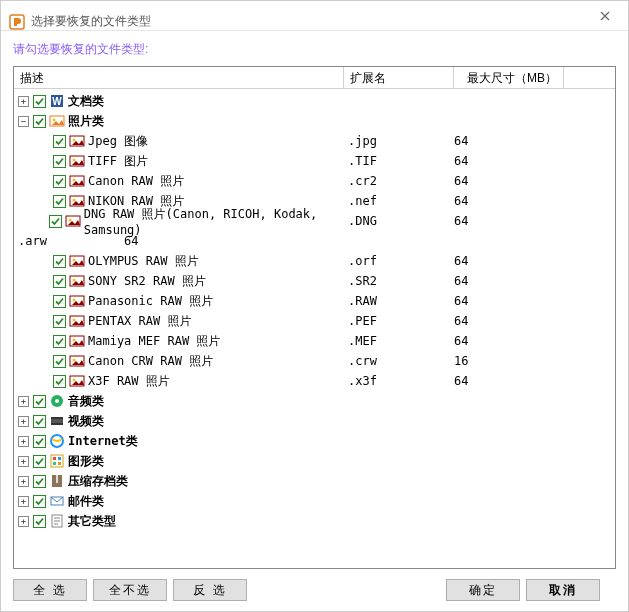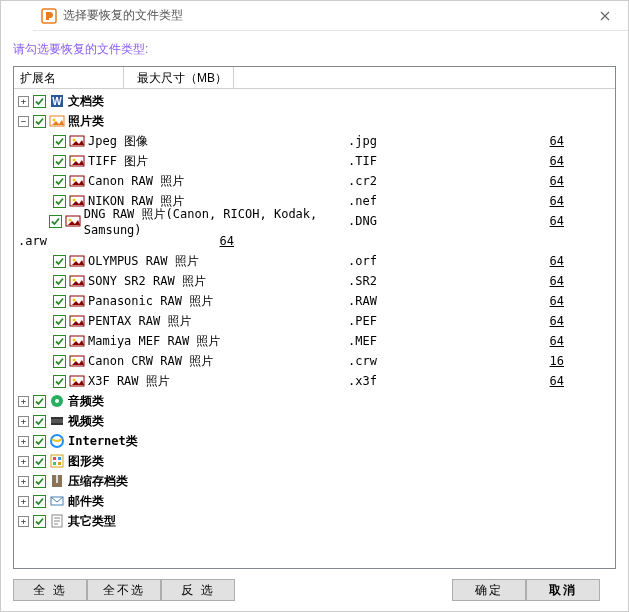--- a/index.html
+++ b/index.html
@@ -1,17 +1,17 @@
 <!DOCTYPE html>
 <html><head>
 <meta charset="utf-8">
 <style>
 * { box-sizing: border-box; margin: 0; padding: 0; }
 body { font-family: "Microsoft YaHei", SimSun, sans-serif; font-size: 12px; background: #fff; width: 629px; height: 612px; overflow: hidden; display: flex; flex-direction: column; border: 1px solid #ccc; }
-.titlebar { height: 30px; display: flex; align-items: center; padding: 12px 8px; border-bottom: 1px solid #e5e5e5; margin-left: 32px; }
+.titlebar { height: 30px; display: flex; align-items: flex-end; padding: 0 8px; border-bottom: 1px solid #e5e5e5; }
 .app-icon { width: 16px; height: 16px; margin-right: 6px; display: inline-flex; }
 .titlebar-title { color: #555; font-size: 12px; flex: 1; }
 .close-btn { width: 30px; height: 28px; display: flex; align-items: center; justify-content: center; color: #666; cursor: pointer; }
 .instruction { padding: 10px 12px 8px; color: #8b5cf6; font-size: 12px; }
 .tree-container { flex: 1; margin: 0 12px; border: 1px solid #828790; background: #fff; display: flex; flex-direction: column; overflow: hidden; }
 .tree-header { display: flex; height: 22px; border-bottom: 1px solid #d0d0d0; background: #fff; }
 .tree-header .col { padding: 3px 6px; border-right: 1px solid #d0d0d0; font-size: 12px; }
 .col-desc { width: 330px; }
 .col-ext { width: 110px; }
 .col-size { width: 110px; text-align: right; }
@@ -20,24 +20,24 @@
 .indent { display: inline-block; }
 .toggle { width: 11px; height: 11px; border: 1px solid #888; display: inline-flex; align-items: center; justify-content: center; font-size: 9px; line-height: 1; margin-right: 2px; cursor: pointer; background: #fff; color: #333; font-family: monospace; }
 .toggle-space { width: 13px; display: inline-block; }
 .checkbox { width: 13px; height: 13px; border: 1px solid #2a8a2a; margin: 0 2px; display: inline-flex; align-items: center; justify-content: center; background: #fff; cursor: pointer; }
 .checkbox svg { display: block; }
 .cat-icon, .file-icon { width: 16px; height: 16px; margin: 0 3px 0 1px; display: inline-flex; align-items: center; justify-content: center; }
 .row-label { font-family: SimSun, monospace; }
 .row-label.bold { font-weight: bold; }
 .col1 { width: 330px; display: flex; align-items: center; padding-left: 4px; }
 .col2 { width: 110px; font-family: SimSun, monospace; padding-left: 4px; }
-.col3 { width: 110px; font-family: SimSun, monospace; text-align: right; text-decoration: underline; }
+.col3 { width: 110px; font-family: SimSun, monospace; text-align: left; }
 .footer { height: 42px; display: flex; align-items: center; padding: 0 12px; }
 .footer .spacer { flex: 1; }
-.btn { min-width: 74px; height: 22px; border: 1px solid #adadad; background: #e1e1e1; font-size: 12px; font-family: SimSun, sans-serif; margin-right: 0; cursor: pointer; padding: 0 8px; letter-spacing: 2px; }
+.btn { min-width: 74px; height: 22px; border: 1px solid #adadad; background: #e1e1e1; font-size: 12px; font-family: SimSun, sans-serif; margin-right: 6px; cursor: pointer; padding: 0 8px; letter-spacing: 2px; }
 .btn:last-child { margin-right: 16px; font-weight: bold; }
 </style>
 </head>
 <body>
 
 <div class="titlebar">
   <span class="app-icon">
     <svg width="16" height="16" viewBox="0 0 16 16">
         <rect x="1" y="1" width="14" height="14" rx="2" fill="#fff" stroke="#e67e22" stroke-width="1.5"></rect>
         <path d="M5 4 h4 a3 3 0 0 1 0 6 h-1 v2 h-3 z" fill="#e67e22"></path>
@@ -48,20 +48,21 @@
     <svg width="10" height="10" viewBox="0 0 10 10">
         <path d="M1 1 L9 9 M9 1 L1 9" stroke="#666" stroke-width="1.2"></path>
       </svg>
   </span>
 </div>
 
 <div class="instruction">请勾选要恢复的文件类型:</div>
 
 <div class="tree-container">
   <div class="tree-header">
+    <div class="col col-desc">描述</div>
     <div class="col col-ext">扩展名</div>
     <div class="col col-size">最大尺寸（MB）</div>
   </div>
   <div class="tree-body" id="tree-body">
       <div class="tree-row">
         <div class="col1">
           <span class="toggle">+</span>
           <span class="checkbox">
             <svg width="11" height="11" viewBox="0 0 11 11">
               <path d="M2 5.5 L4.5 8 L9 2.5" stroke="#2a8a2a" stroke-width="1.8" fill="none"></path>

